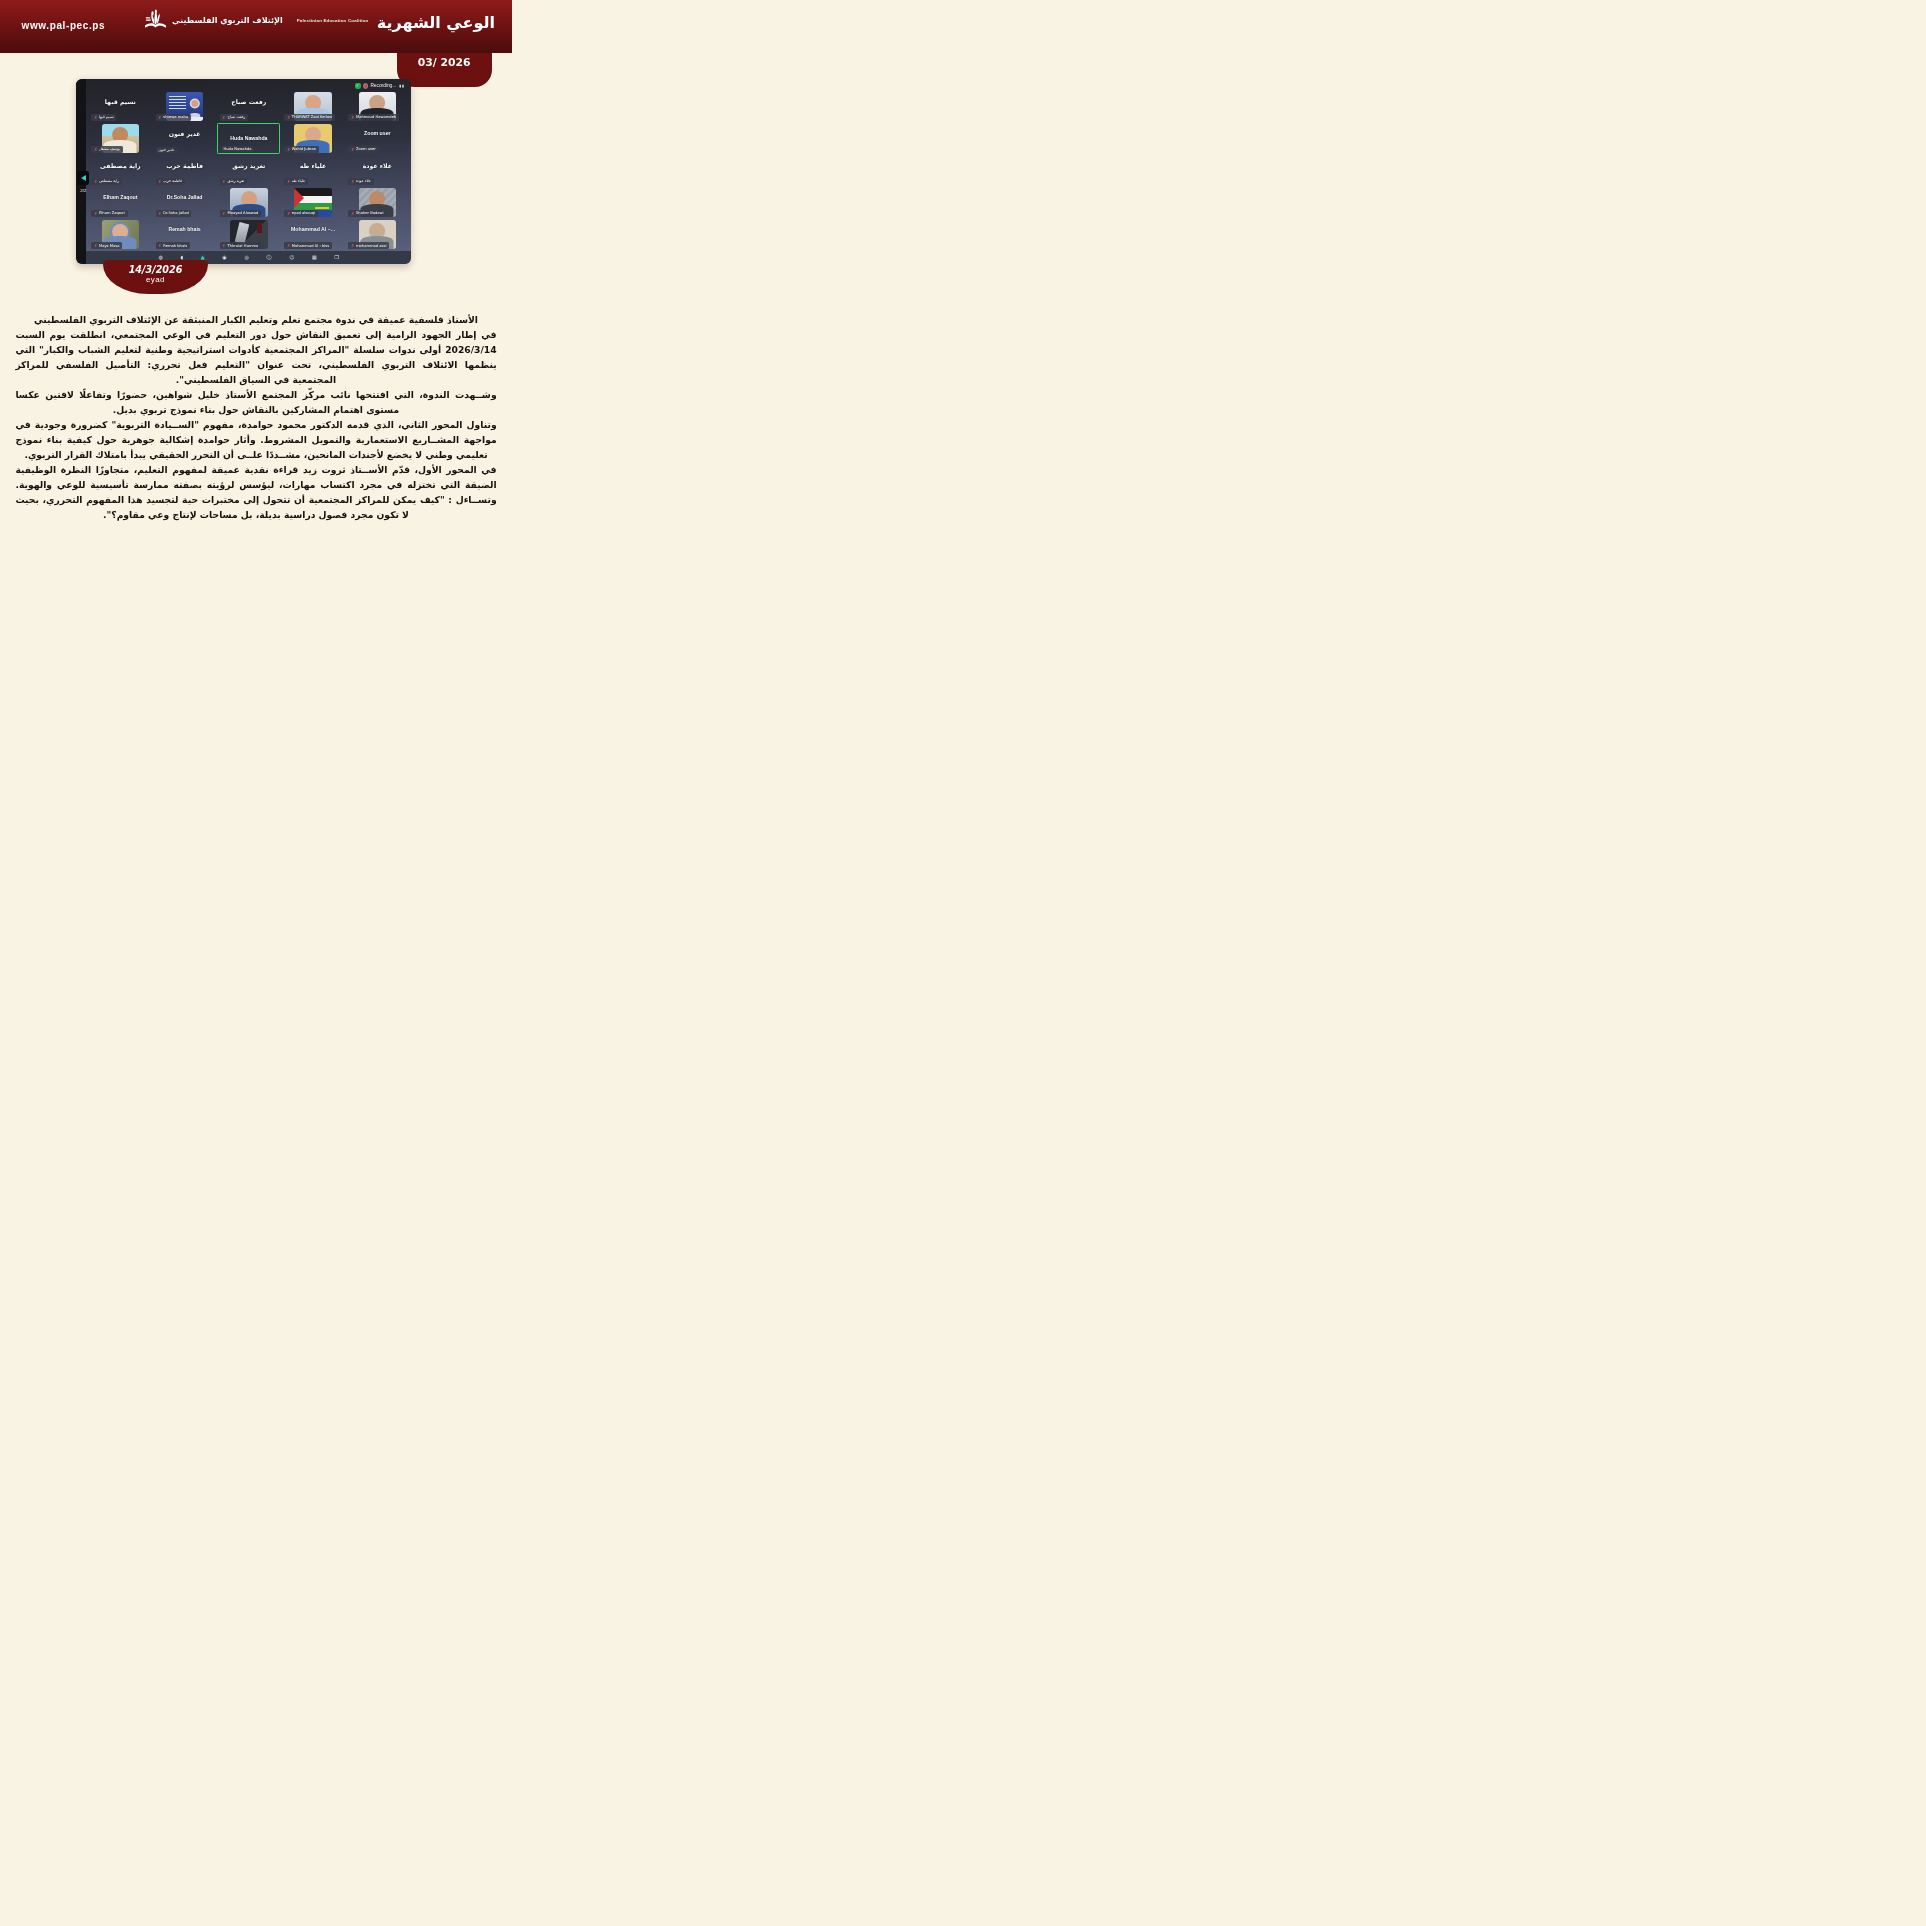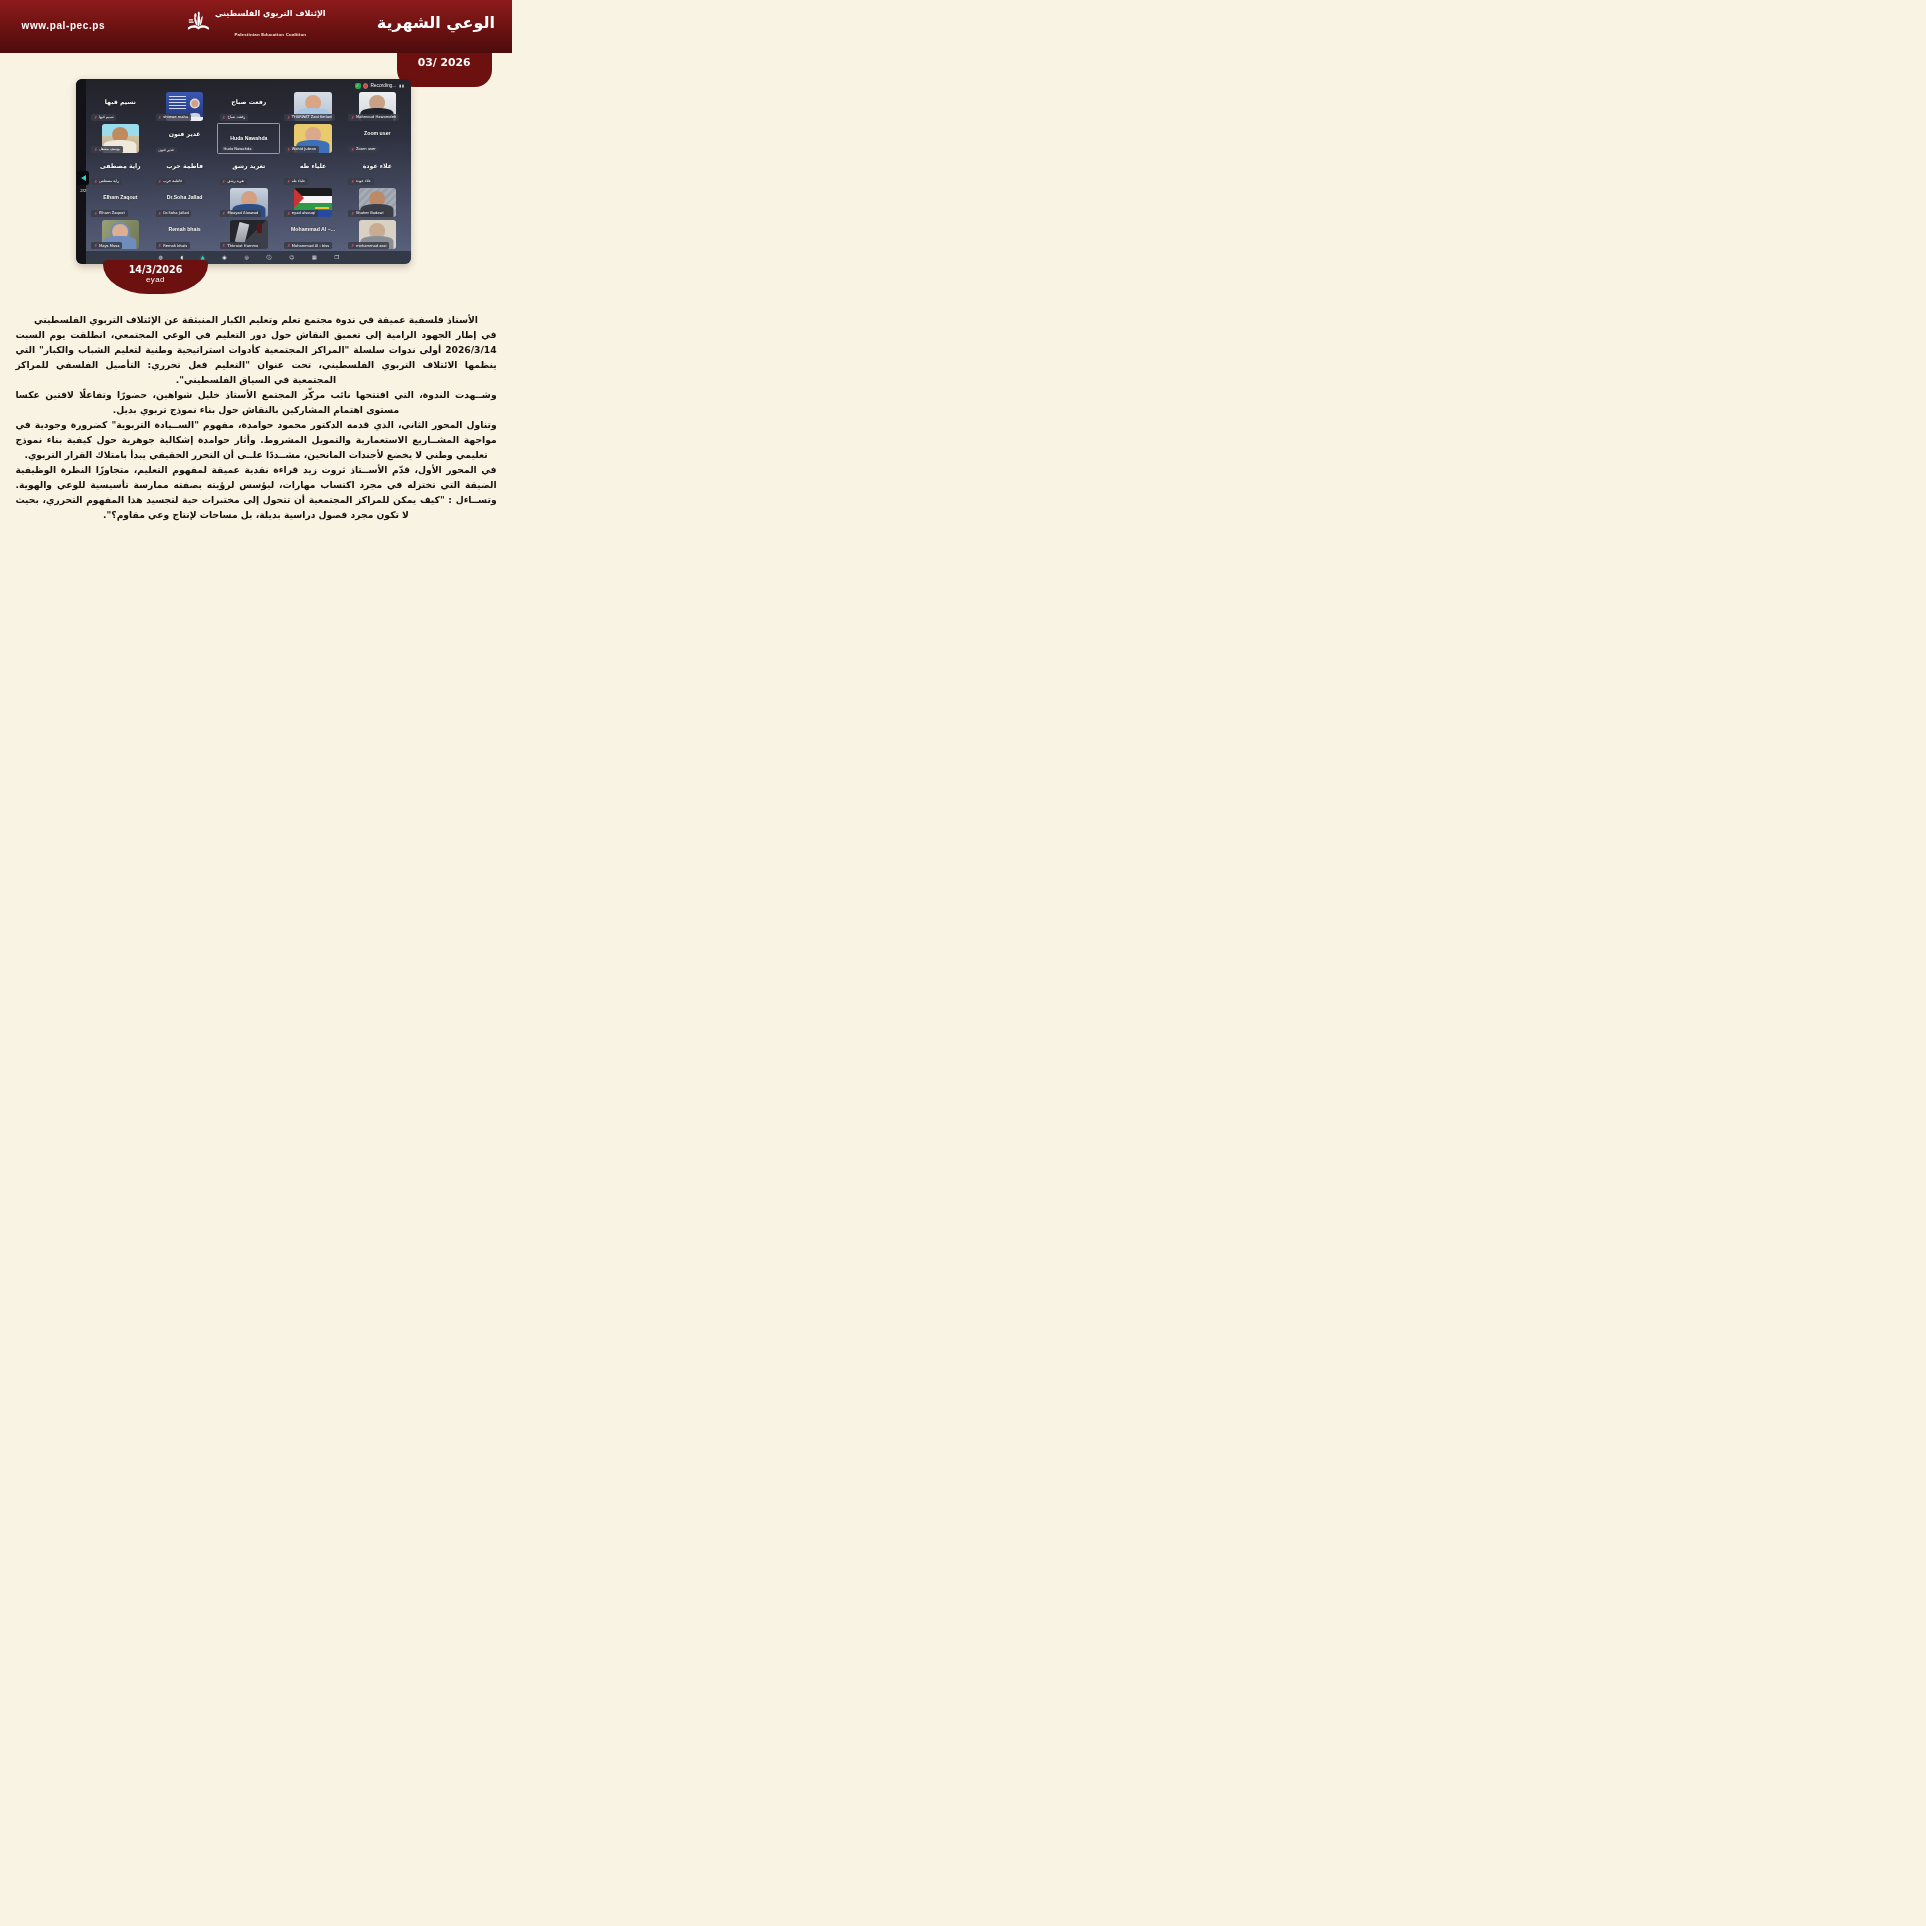--- a/index.html
+++ b/index.html
@@ -5,21 +5,21 @@
   html,body{margin:0;padding:0;background:#f9f3e3;}
   .page{position:relative;width:512px;height:662px;background:#f9f3e3;overflow:hidden;
         font-family:"DejaVu Sans",sans-serif;}
   
   header{position:absolute;left:0;top:0;width:100%;height:53px;
          background:linear-gradient(180deg,#8e1b1b 0%,#6b1111 55%,#4c0c0c 100%);}
   .site-url{position:absolute;left:21.6px;top:20px;color:#fff;font-size:10px;font-weight:bold;
             letter-spacing:0.6px;font-family:"Liberation Sans",sans-serif;}
   .logo{position:absolute;left:50%;top:8.5px;transform:translateX(-50%);display:flex;align-items:center;gap:4.6px;}
   .logo svg{display:block;}
-  .logo-text{display:flex;flex-direction:column;align-items:center;gap:14px;}
+  .logo-text{display:flex;flex-direction:row;align-items:center;gap:14px;}
   .logo-ar{color:#fff;font-size:8px;font-weight:bold;direction:rtl;}
   .logo-en{color:#f3ece2;font-size:4.4px;font-weight:bold;letter-spacing:0.2px;
            font-family:"Liberation Sans",sans-serif;}
   .news-title{position:absolute;right:17px;top:13px;color:#fff;font-size:16px;font-weight:bold;direction:rtl;}
   
   .date-badge{position:absolute;right:20.4px;top:53px;width:95px;height:34px;background:#6d1010;
               border-radius:0 0 17px 17px;color:#fff;font-size:10.8px;font-weight:bold;text-align:center;
               line-height:19px;font-family:"DejaVu Sans",sans-serif;direction:ltr;}
   
   .photo{position:absolute;left:76px;top:79px;width:335px;height:185px;margin:0;border-radius:6.2px;
@@ -88,21 +88,21 @@
   .v-dark::after{content:"";position:absolute;right:16%;top:10%;width:12%;height:34%;background:#5a1518;}
   .v-beige{background:#d9d1c3;}
   .v-beige .head{background:#c9ab90;box-shadow:inset 0 -2.7px 0 #b8b4ae;} .v-beige .torso{background:#8a8f96;}
   .toolbar{position:absolute;left:10.4px;right:0;bottom:0;height:13px;background:#343948;
            display:flex;align-items:center;justify-content:center;gap:17.7px;z-index:2;}
   .ti{color:#e8ebf2;font-size:5px;line-height:1;}
   .ti.teal{color:#2fd6b5;text-shadow:0 0 2.3px rgba(47,214,181,.8);}
   
   .badge2{position:absolute;left:103px;top:260px;width:105px;height:34px;background:#6d1010;
           border-radius:4.6px 4.6px 46px 46px / 4.6px 4.6px 30px 30px;color:#fff;text-align:center;z-index:4;}
-  .badge2 .d{font-size:9.6px;font-weight:bold;margin-top:3.5px;direction:ltr;}
+  .badge2 .d{font-size:9.6px;font-weight:bold;margin-top:3.5px;direction:ltr;font-style:italic;}
   .badge2 .z{font-size:8px;margin-top:0.4px;letter-spacing:0.4px;font-family:"Liberation Sans",sans-serif;}
   
   article{position:absolute;left:15.4px;right:15.4px;top:312px;direction:rtl;color:#16130f;}
   article p{margin:0;font-size:9.2px;font-weight:bold;line-height:15px;text-align:justify;
             text-align-last:center;font-family:"DejaVu Sans",sans-serif;}
 </style>
 </head>
 <body>
 
 <div class="page">

